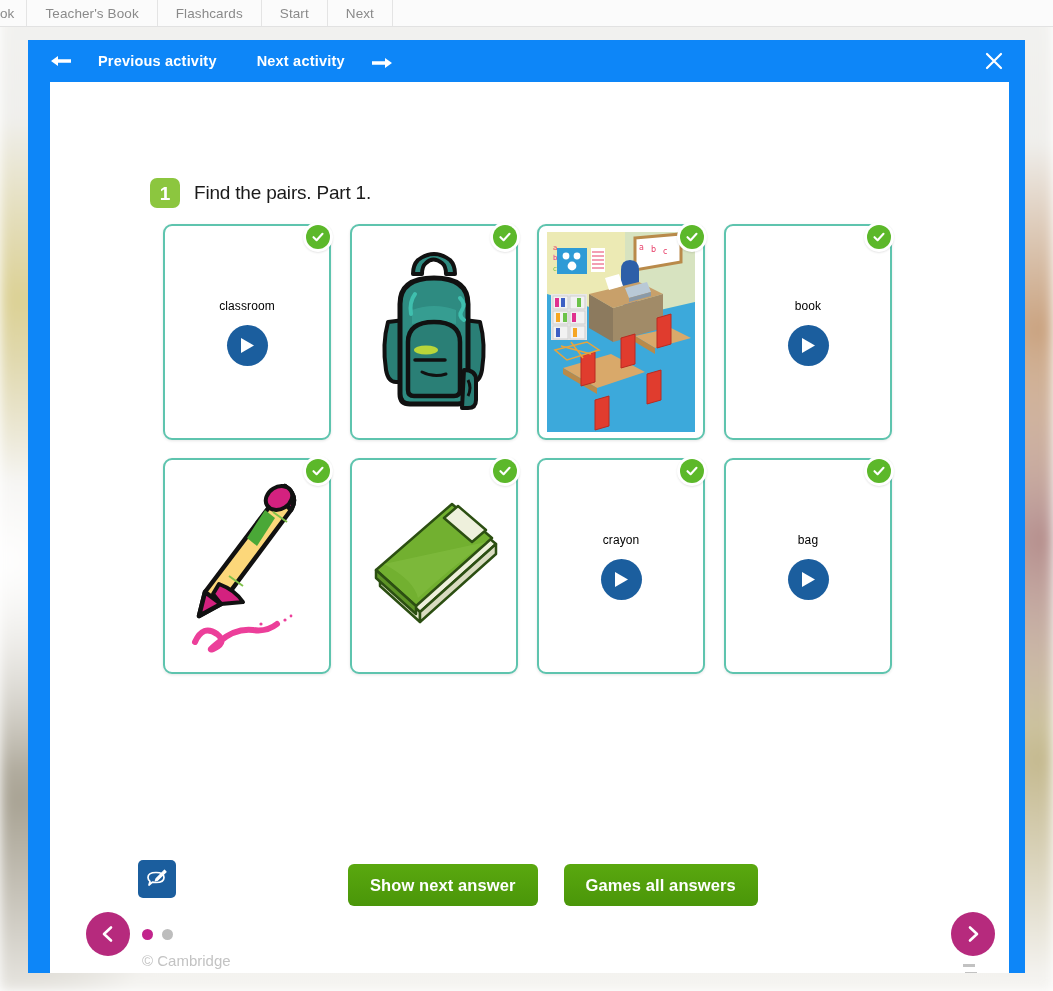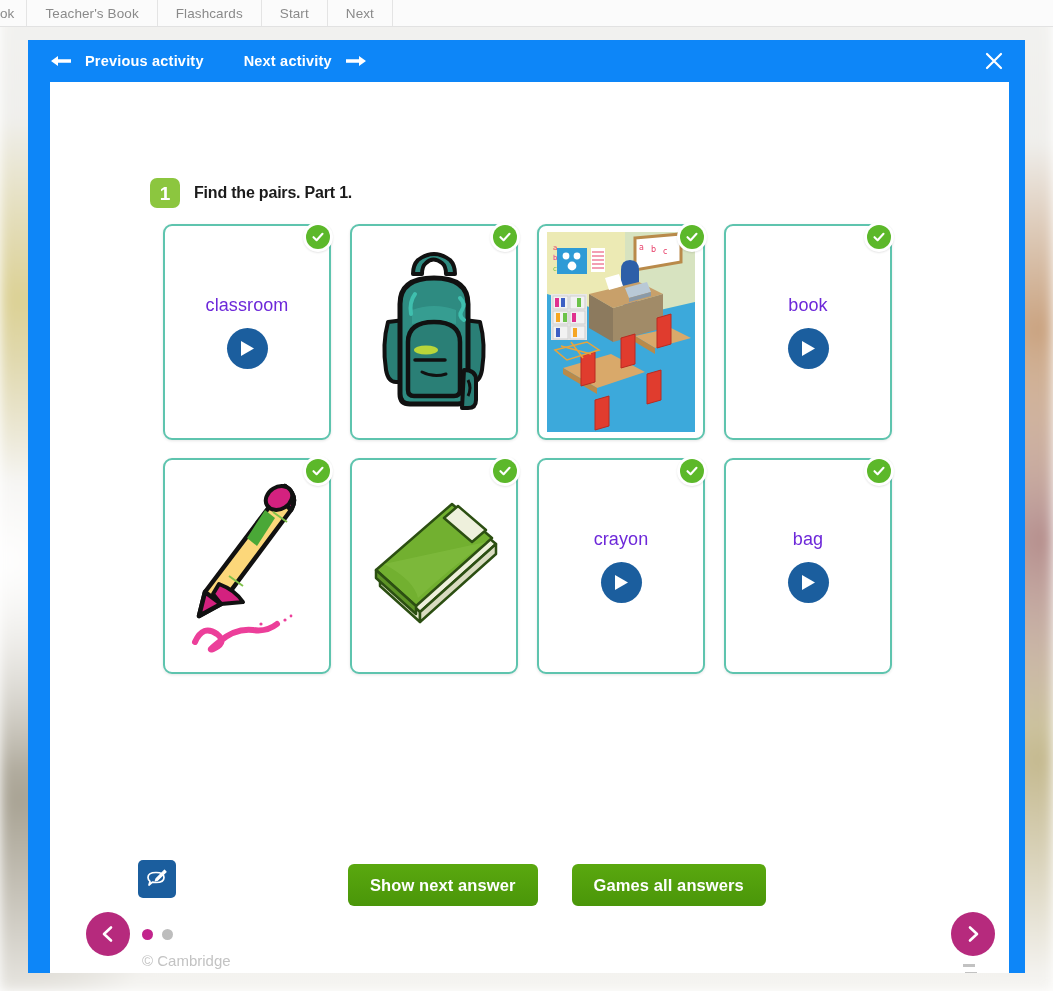--- a/index.html
+++ b/index.html
@@ -51,28 +51,28 @@
     width: 997px; height: 933px;
     background: #0d86f8;
     z-index: 10;
   }
   #modal-topbar {
     position: relative;
     height: 42px;
     display: flex; align-items: center;
   }
   .navlink {
-    display: flex; align-items: center; gap: 13px;
+    display: flex; align-items: center; gap: 26px;
     color: #ffffff;
     font-size: 14.5px; font-weight: bold;
     letter-spacing: .2px;
     white-space: nowrap;
   }
   #prev-activity { margin-left: 22px; }
-  #next-activity { margin-left: 40px; }
+  #next-activity { margin-left: 40px; align-items: flex-end; }
   .arrow-svg { display: block; }
   #close-btn {
     position: absolute; right: 16px; top: 50%;
     transform: translateY(-50%);
     width: 30px; height: 30px;
     display: flex; align-items: center; justify-content: center;
   }
 
   
   #sheet {
@@ -91,21 +91,21 @@
   #activity-number {
     width: 30px; height: 30px;
     background: #8cc63f;
     border-radius: 7px;
     color: #ffffff;
     font-size: 19px; font-weight: bold;
     display: flex; align-items: center; justify-content: center;
     line-height: 1;
   }
   #activity-title {
-    font-size: 16px; font-weight: bold; color: #1b1b1b;
+    font-size: 19px; font-weight: normal; color: #1b1b1b;
     letter-spacing: -.2px;
   }
 
   
   #card-grid {
     position: absolute; left: 113px; top: 142px;
     width: 752px;
     display: grid;
     grid-template-columns: repeat(4, 168px);
     grid-gap: 18px 19px;
@@ -127,41 +127,41 @@
     background: #ffffff;
     display: flex; align-items: center; justify-content: center;
     box-shadow: 0 1px 2px rgba(0,0,0,.10);
   }
   .check-inner {
     width: 24px; height: 24px; border-radius: 50%;
     background: #5cb82a;
     display: flex; align-items: center; justify-content: center;
   }
   .word-label {
-    font-size: 18px; color: #6d28d9;
+    font-size: 12px; color: #000000;
     margin-bottom: 12px;
     letter-spacing: .1px;
   }
   .play-btn {
     width: 41px; height: 41px; border-radius: 50%;
     background: #1b5e9e;
     display: flex; align-items: center; justify-content: center;
   }
   .card-image { width: 148px; height: 200px; display: block; }
 
   
   #annotate-btn {
     position: absolute; left: 88px; top: 778px;
     width: 38px; height: 38px;
     background: #1b5e9e; border-radius: 5px;
     display: flex; align-items: center; justify-content: center;
   }
   #answer-buttons {
     position: absolute; left: 298px; top: 782px;
-    display: flex; gap: 34px;
+    display: flex; gap: 26px;
   }
   .green-btn {
     height: 42px;
     padding: 0 22px;
     border: none; border-radius: 6px;
     background: linear-gradient(180deg, #5aa80f 0%, #4a9609 100%);
     color: #ffffff;
     font-family: "Liberation Sans", sans-serif;
     font-size: 16.5px; font-weight: bold;
     display: flex; align-items: center; justify-content: center; gap: 10px;

